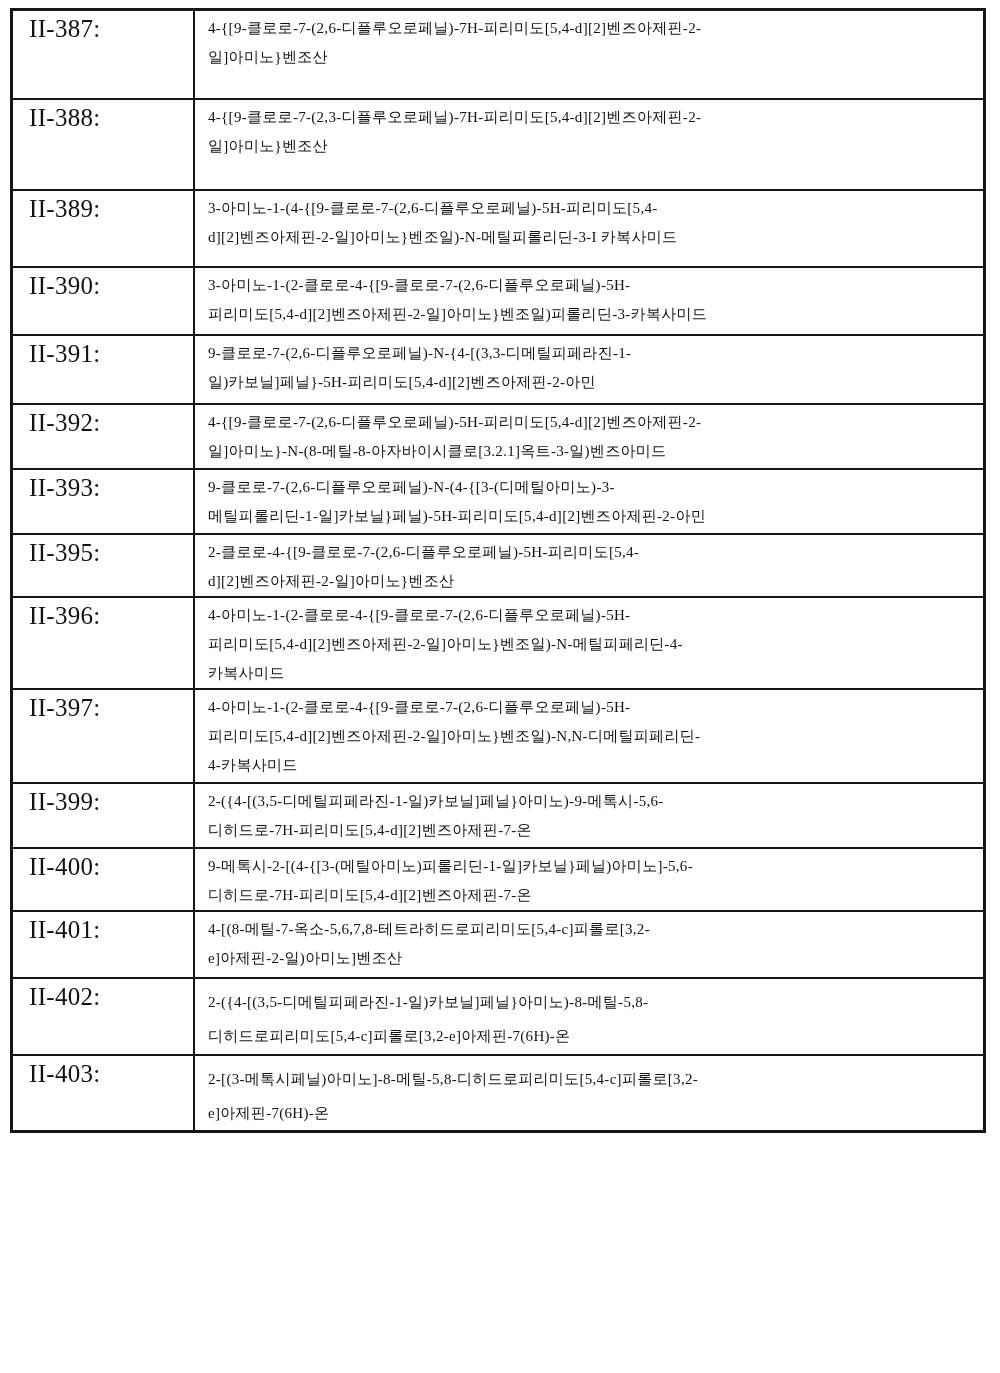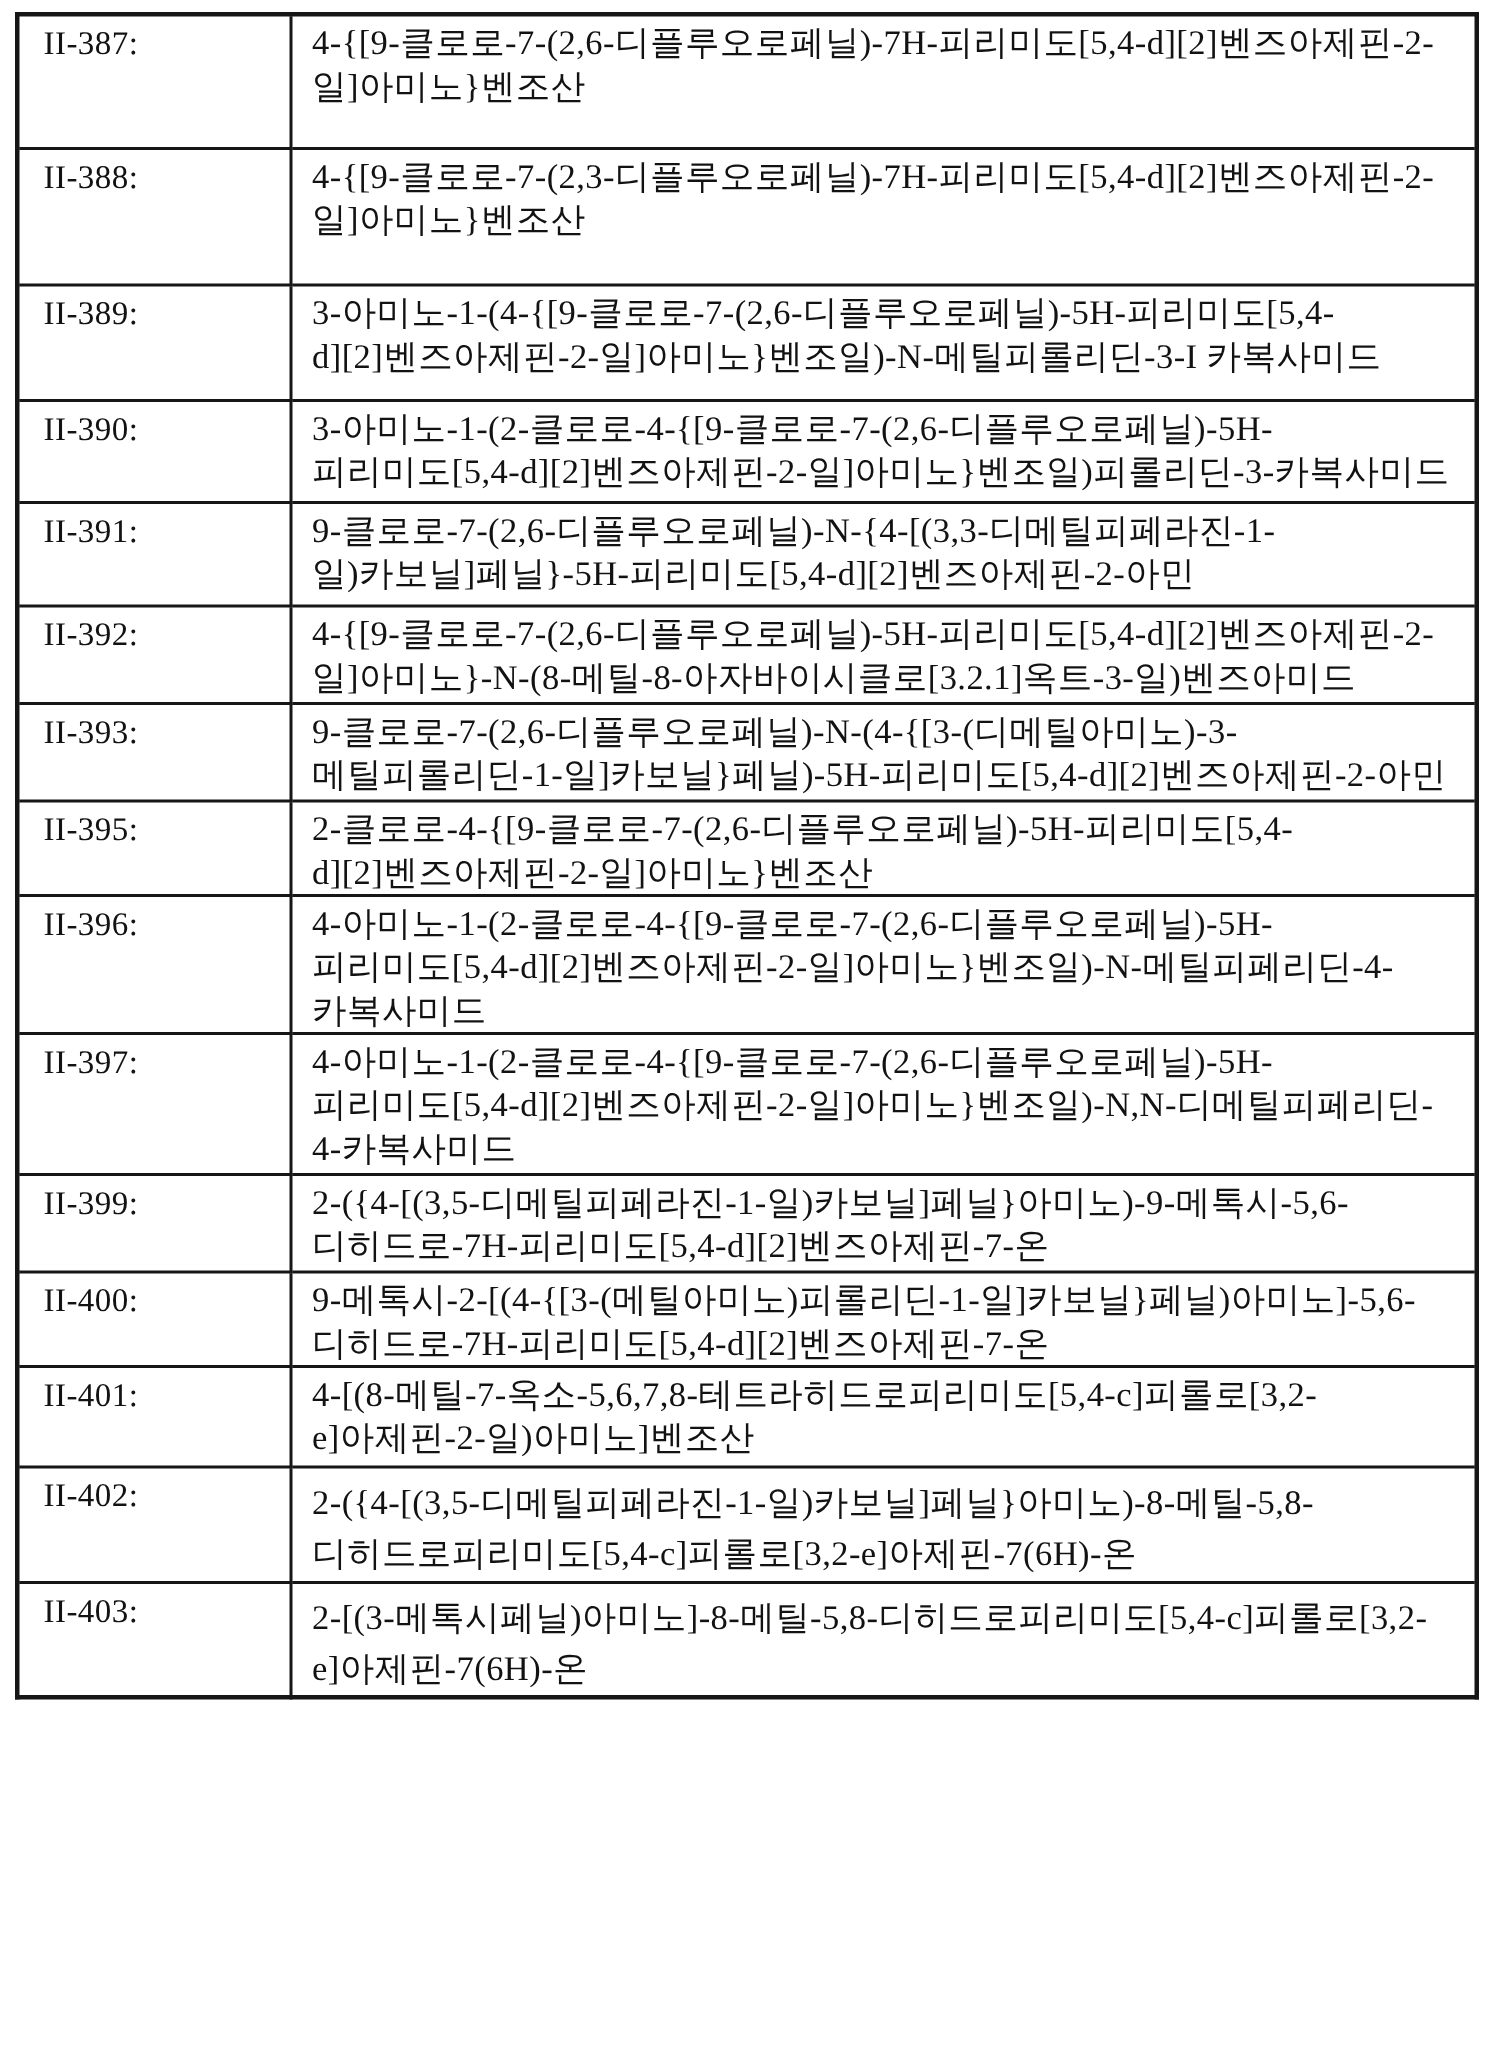--- a/index.html
+++ b/index.html
@@ -24,27 +24,27 @@
     border: 3px solid #161616;
   }
   table.doc-table td {
     border: 2px solid #161616;
     vertical-align: top;
     background: #ffffff;
   }
   td.id-cell {
     width: 160px;
     padding: 4px 4px 16px 16px;
-    font-size: 22px;
+    font-size: 25px;
     line-height: 28px;
     letter-spacing: 0.3px;
   }
   td.name-cell {
     padding: 3px 10px 0 13px;
-    font-size: 23px;
+    font-size: 15px;
     line-height: 29px;
     letter-spacing: 0.3px;
     white-space: pre-line;
     word-break: break-all;
   }
   tr.tall td.name-cell {
     line-height: 34px;
     padding-top: 6px;
   }
 </style>

